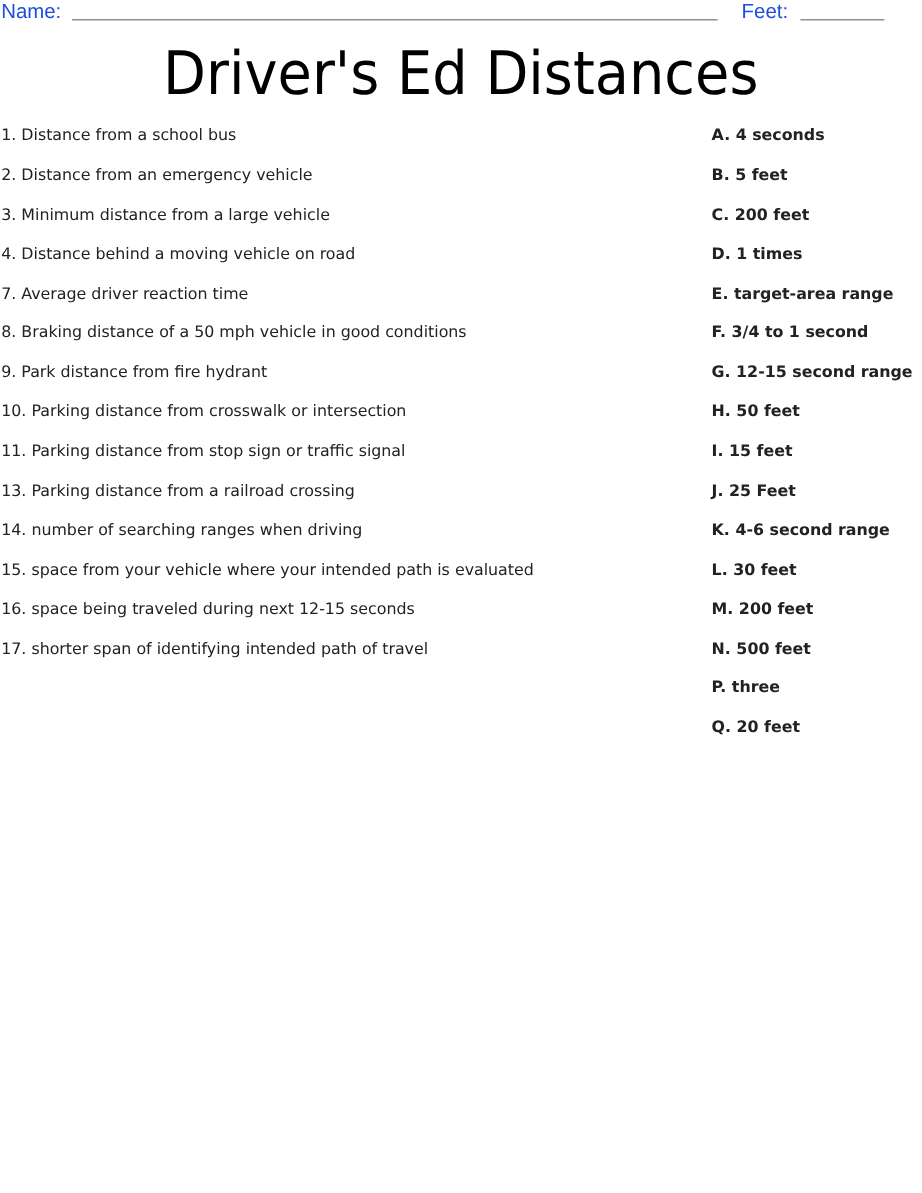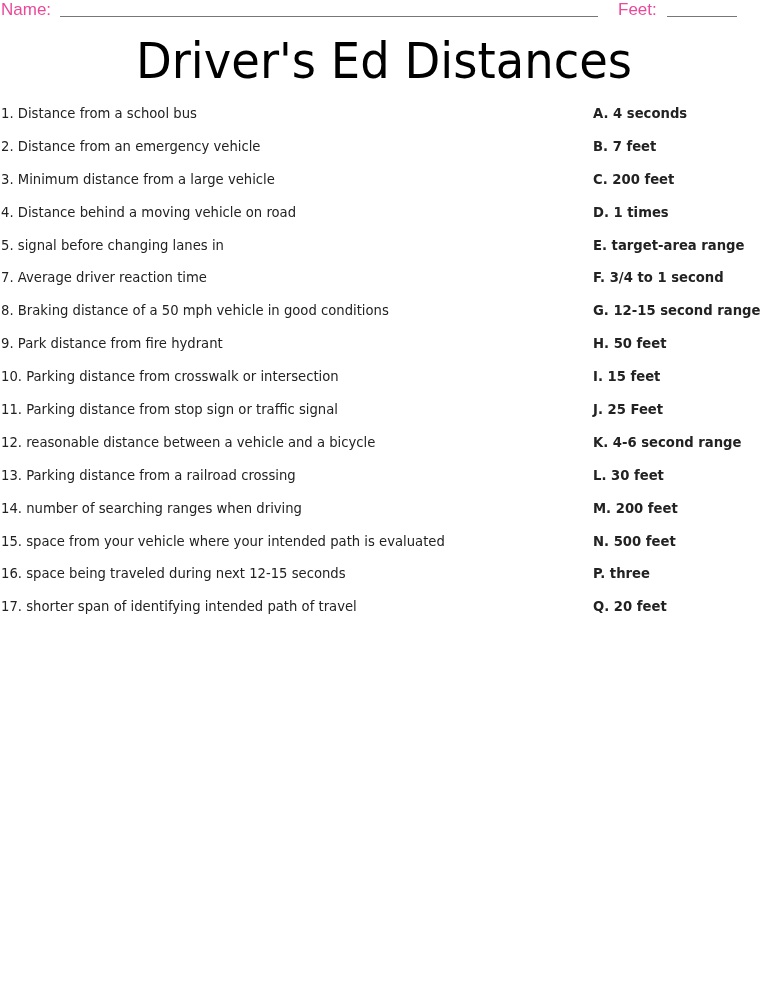--- a/index.html
+++ b/index.html
@@ -15,21 +15,21 @@
       color: #000000;
     }
     .header-line {
       position: absolute;
       top: 0;
       left: 0;
       width: 736px;
       height: 22px;
       font-family: "Liberation Sans", sans-serif;
       font-size: 17px;
-      color: #ec4899;
+      color: #1d4ed8;
     }
     .name-label {
       position: absolute;
       left: 1px;
       top: 0px;
       line-height: 20px;
     }
     .name-blank {
       position: absolute;
       left: 60px;
@@ -98,37 +98,35 @@
   <div class="date-blank"></div>
 </div>
 
 <div class="title">Driver's Ed Distances</div>
 
 <div class="questions">
   <div class="row">1. Distance from a school bus</div>
   <div class="row">2. Distance from an emergency vehicle</div>
   <div class="row">3. Minimum distance from a large vehicle</div>
   <div class="row">4. Distance behind a moving vehicle on road</div>
-  <div class="row">5. signal before changing lanes in</div>
   <div class="row">7. Average driver reaction time</div>
   <div class="row">8. Braking distance of a 50 mph vehicle in good conditions</div>
   <div class="row">9. Park distance from fire hydrant</div>
   <div class="row">10. Parking distance from crosswalk or intersection</div>
   <div class="row">11. Parking distance from stop sign or traffic signal</div>
-  <div class="row">12. reasonable distance between a vehicle and a bicycle</div>
   <div class="row">13. Parking distance from a railroad crossing</div>
   <div class="row">14. number of searching ranges when driving</div>
   <div class="row">15. space from your vehicle where your intended path is evaluated</div>
   <div class="row">16. space being traveled during next 12-15 seconds</div>
   <div class="row">17. shorter span of identifying intended path of travel</div>
 </div>
 
 <div class="answers">
   <div class="row">A. 4 seconds</div>
-  <div class="row">B. 7 feet</div>
+  <div class="row">B. 5 feet</div>
   <div class="row">C. 200 feet</div>
   <div class="row">D. 1 times</div>
   <div class="row">E. target-area range</div>
   <div class="row">F. 3/4 to 1 second</div>
   <div class="row">G. 12-15 second range</div>
   <div class="row">H. 50 feet</div>
   <div class="row">I. 15 feet</div>
   <div class="row">J. 25 Feet</div>
   <div class="row">K. 4-6 second range</div>
   <div class="row">L. 30 feet</div>

